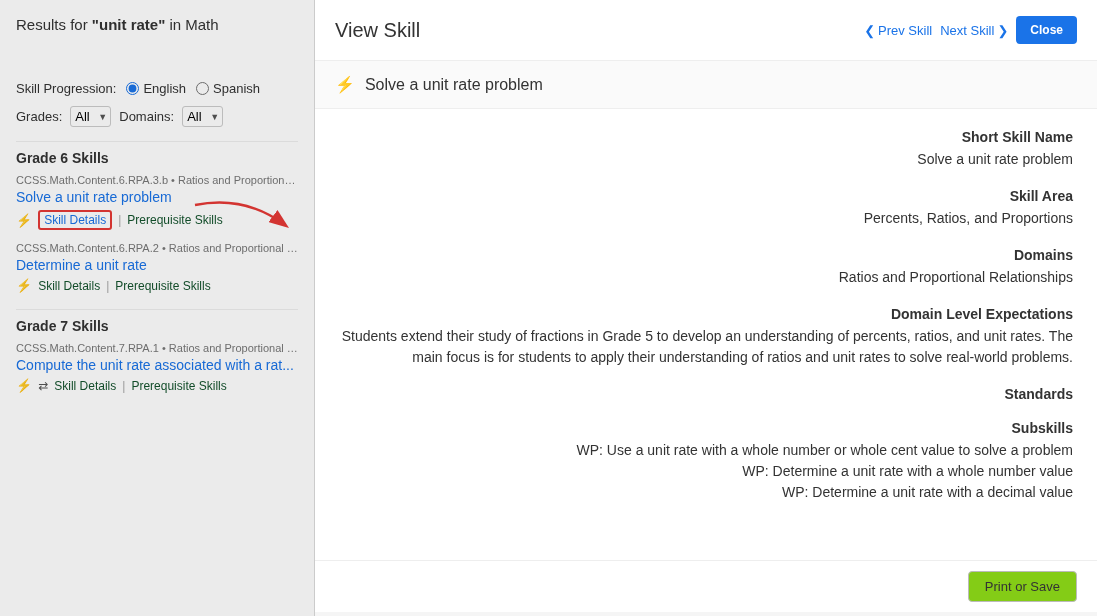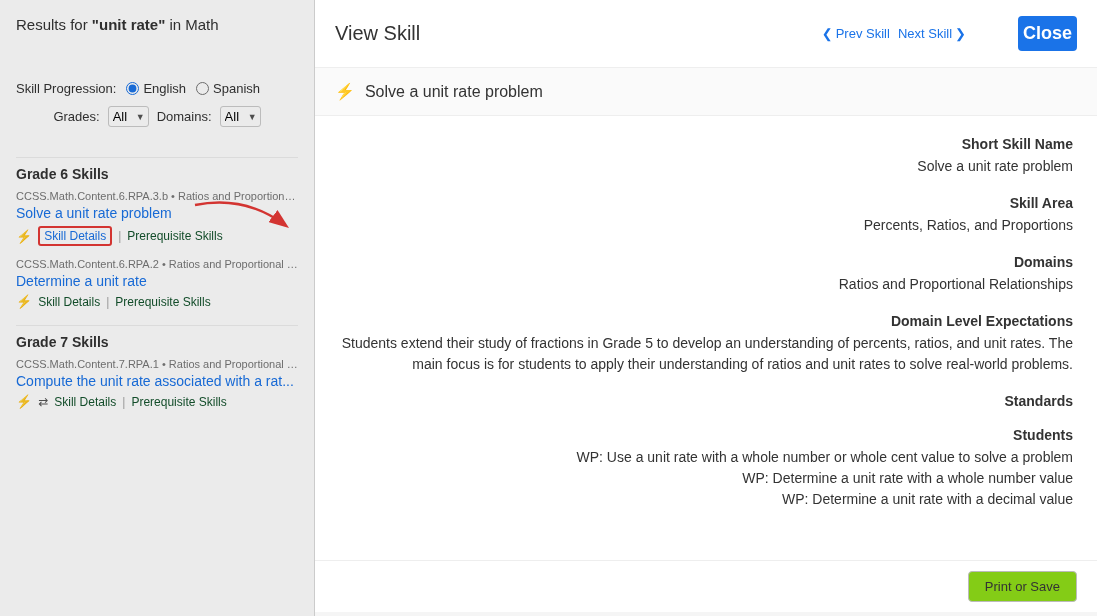--- a/index.html
+++ b/index.html
@@ -30,24 +30,23 @@
       gap: 10px;
       margin-bottom: 10px;
       font-size: 13px;
       margin-top: 48px;
     }
     .radio-label { display: flex; align-items: center; gap: 4px; cursor: pointer; }
     .radio-label input[type=radio] { accent-color: #1a73e8; }
     .filters-row {
       display: flex;
       gap: 8px;
-      margin-bottom: 30px;
-      font-size: 13px;
-      align-items: center;
-      justify-content: center;
+      margin-bottom: 14px;
+      font-size: 13px;
+      align-items: center;
     }
     .filter-select {
       border: 1px solid #ccc;
       border-radius: 3px;
       padding: 2px 18px 2px 4px;
       font-size: 13px;
       background: #fff;
       appearance: none;
       -webkit-appearance: none;
       cursor: pointer;
@@ -154,25 +153,24 @@
       text-decoration: none;
       display: flex;
       align-items: center;
       gap: 3px;
     }
     .close-btn {
       background: #1a73e8;
       color: #fff;
       border: none;
       border-radius: 4px;
-      padding: 7px 5px;
-      font-size: 18px;
+      padding: 7px 14px;
+      font-size: 12px;
       cursor: pointer;
       font-weight: bold;
-      margin-left: 44px;
     }
 
     
     .skill-header-bar {
       display: flex;
       align-items: center;
       gap: 10px;
       padding: 14px 20px;
       border-bottom: 1px solid #eee;
       background: #fafafa;
@@ -362,21 +360,21 @@
     <div class="skill-field">
       <div class="skill-field-label">Domain Level Expectations</div>
       <div class="skill-field-value">Students extend their study of fractions in Grade 5 to develop an understanding of percents, ratios, and unit rates. The main focus is for students to apply their understanding of ratios and unit rates to solve real-world problems.</div>
     </div>
 
     <div class="skill-field">
       <div class="skill-field-label">Standards</div>
     </div>
 
     <div class="skill-field">
-      <div class="skill-field-label">Students</div>
+      <div class="skill-field-label">Subskills</div>
       <div class="skill-field-value" style="white-space: pre-line;">WP: Use a unit rate with a whole number or whole cent value to solve a problem
 WP: Determine a unit rate with a whole number value
 WP: Determine a unit rate with a decimal value</div>
     </div>
   </div>
 
   <div class="right-footer">
     <button class="print-btn">Print or Save</button>
   </div>
 </div>

